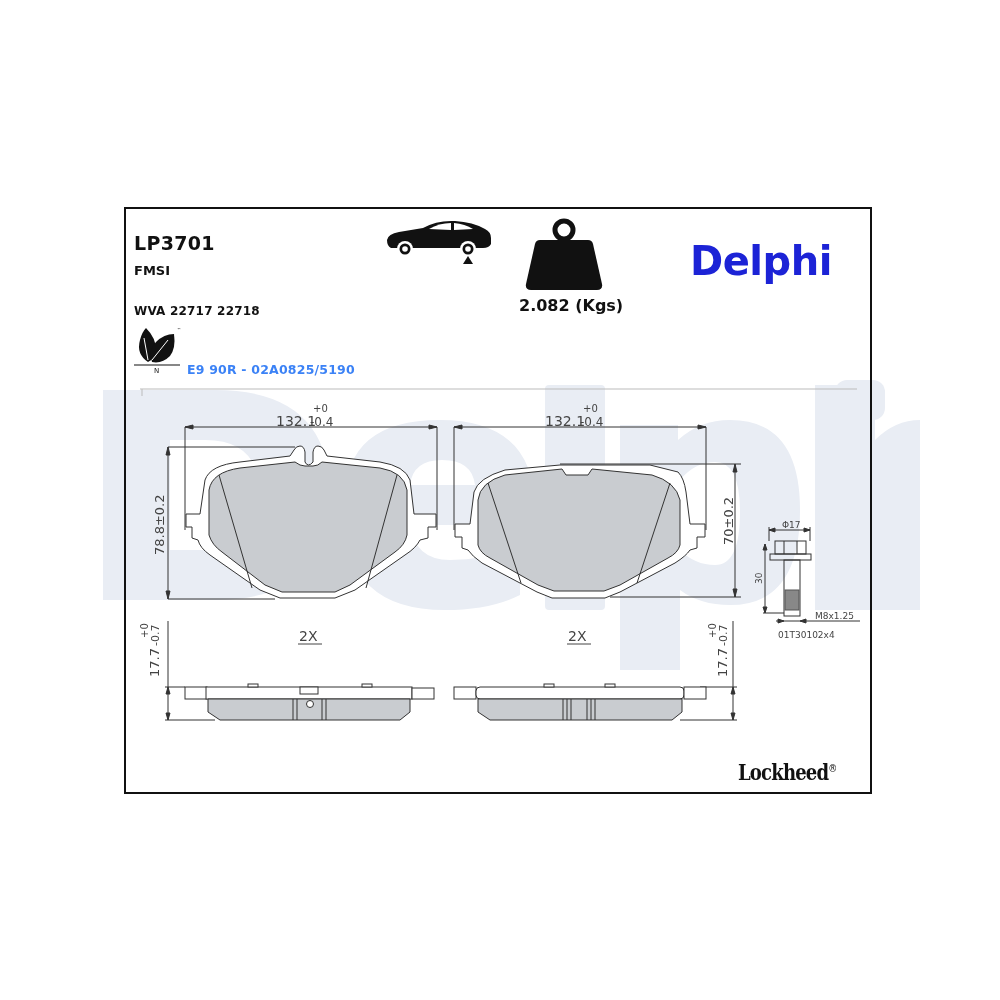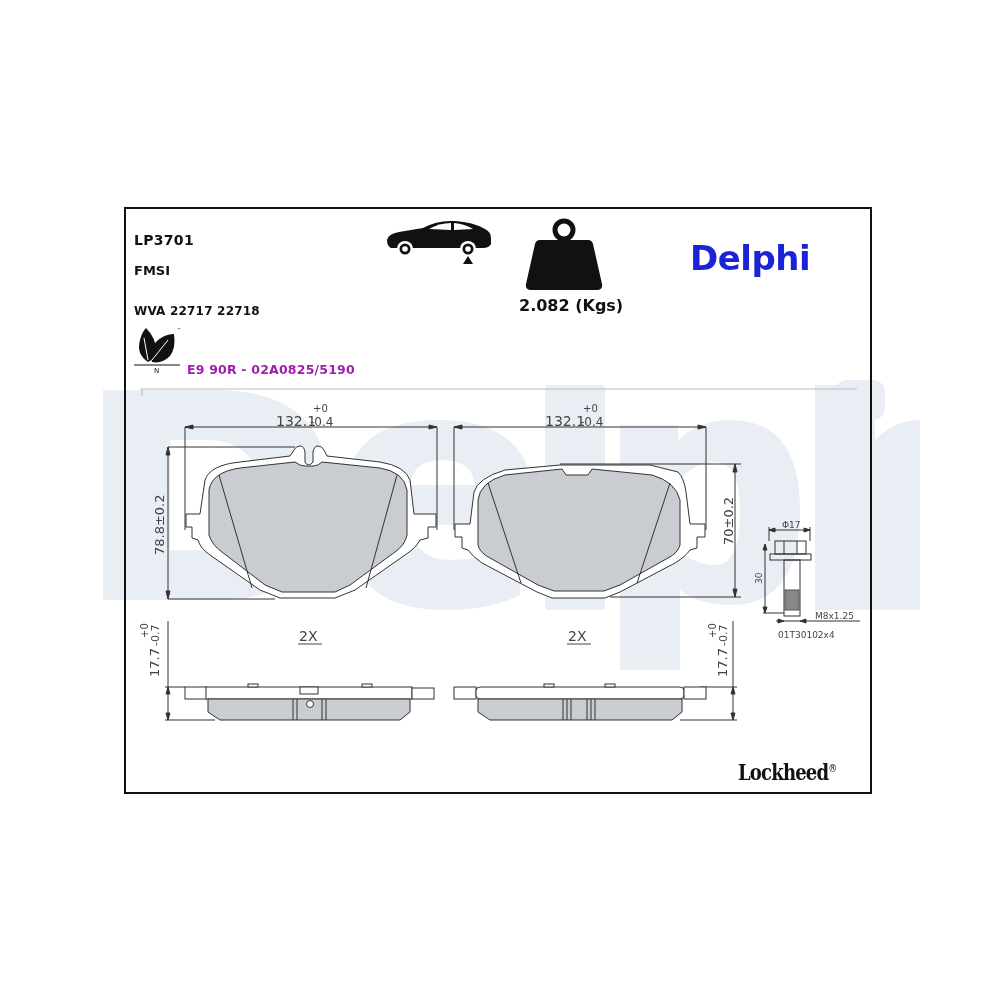--- a/index.html
+++ b/index.html
@@ -2,27 +2,27 @@
 <html><head>
 <meta charset="utf-8">
 <style>
   html, body { margin: 0; padding: 0; background: #ffffff; }
   body { width: 1000px; height: 1000px; position: relative; overflow: hidden;
          font-family: "DejaVu Sans", sans-serif; }
   .sheet { position: absolute; left: 124px; top: 207px; width: 748px; height: 587px;
            border: 2px solid #111; box-sizing: border-box; background: transparent; }
   .watermark { position: absolute; left: 0; top: 0; width: 1000px; height: 1000px; pointer-events: none; }
   .abs { position: absolute; }
-  .part-no { left: 134px; top: 232px; font-size: 14px; font-weight: bold; color: #111; letter-spacing: 0.3px; }
+  .part-no { left: 134px; top: 232px; font-size: 19px; font-weight: bold; color: #111; letter-spacing: 0.3px; }
   .fmsi { left: 134px; top: 263px; font-size: 13px; font-weight: bold; color: #111; }
   .wva { left: 134px; top: 304px; font-size: 12px; font-weight: bold; color: #111; letter-spacing: 0.2px; }
   .weight { left: 519px; top: 296px; font-size: 16px; font-weight: bold; color: #111; }
-  .brand { left: 690px; top: 238px; font-size: 34px; font-weight: bold; color: #1c23d6; letter-spacing: -0.5px;
+  .brand { left: 690px; top: 238px; font-size: 40px; font-weight: bold; color: #1c23d6; letter-spacing: -0.5px;
            font-family: "DejaVu Sans", sans-serif; }
-  .approval { left: 187px; top: 362px; font-size: 12.5px; font-weight: bold; color: #a21caf; letter-spacing: 0.2px; }
+  .approval { left: 187px; top: 362px; font-size: 12.5px; font-weight: bold; color: #3b82f6; letter-spacing: 0.2px; }
   .lockheed { left: 738px; top: 759px; font-size: 22px; font-weight: bold; color: #111;
               font-family: "DejaVu Serif", serif; letter-spacing: -1px; transform: scaleX(0.82); transform-origin: left top; }
   .lockheed sup { font-size: 11px; font-family: "DejaVu Sans", sans-serif; font-weight: normal; }
   svg text { font-family: "DejaVu Sans", sans-serif; }
   .drawing { position: absolute; left: 0; top: 0; width: 1000px; height: 1000px; }
 </style>
 </head>
 <body>
 
 <svg class="watermark" viewBox="0 0 1000 1000">

